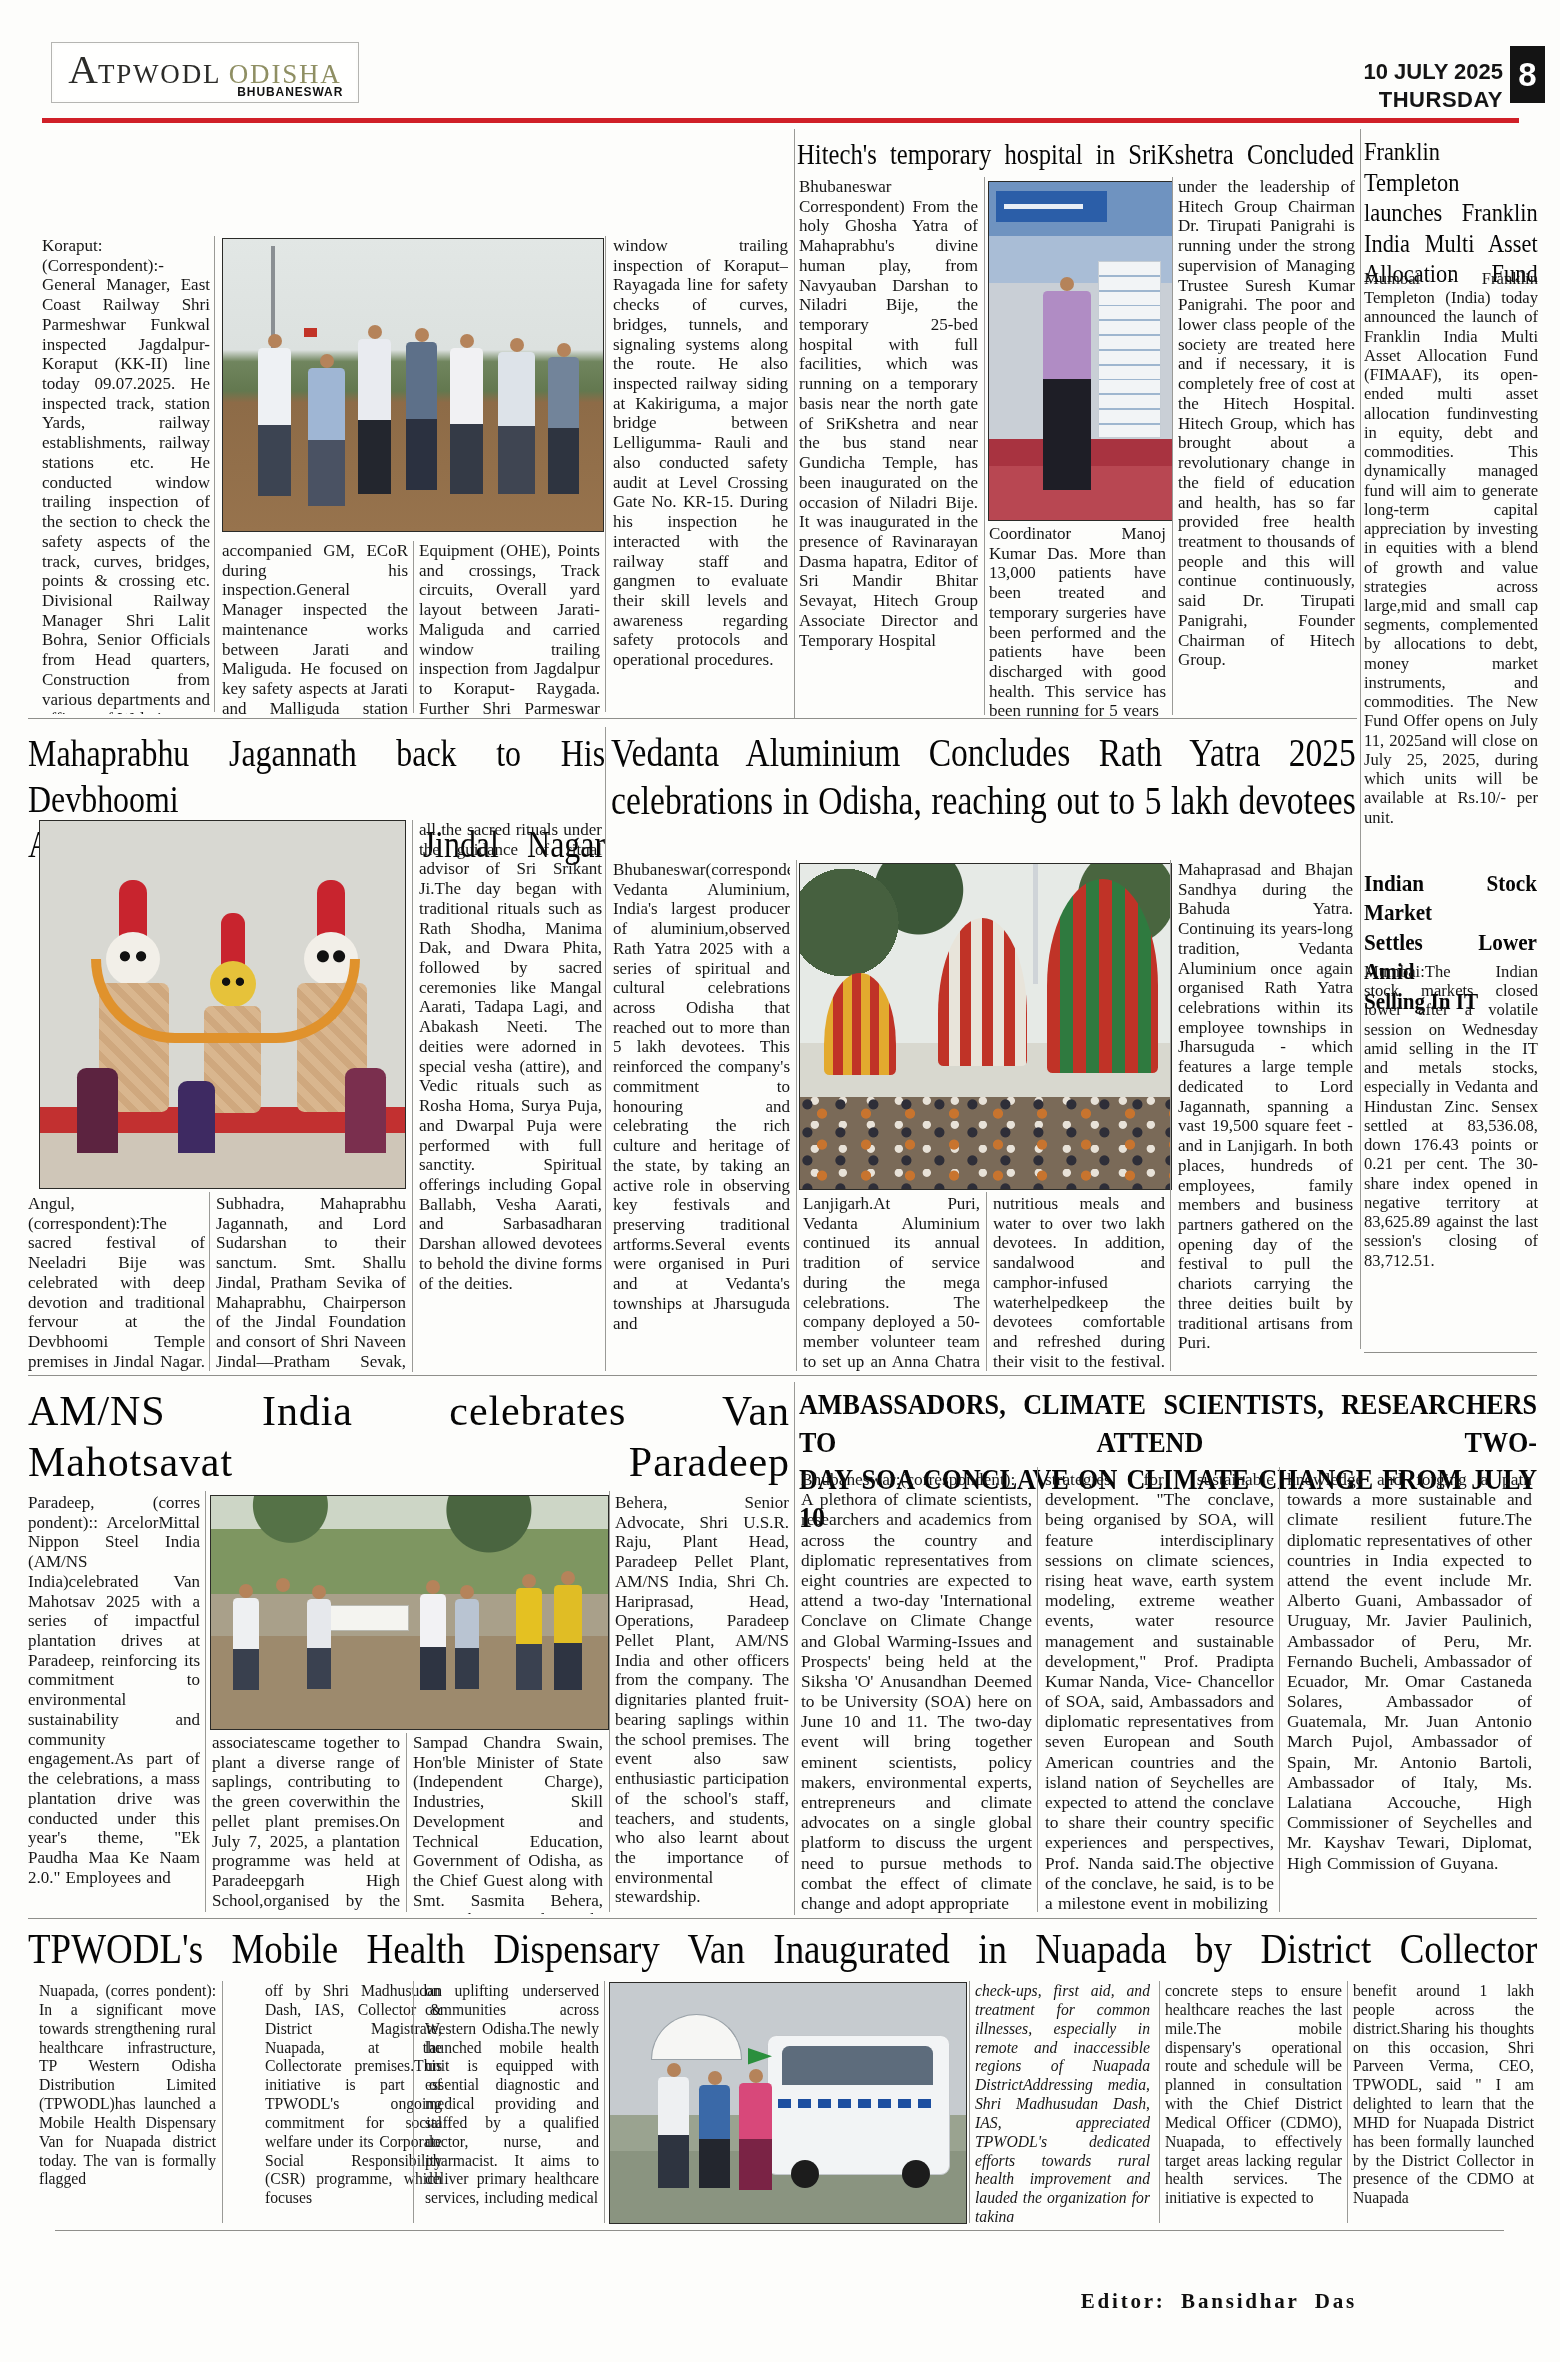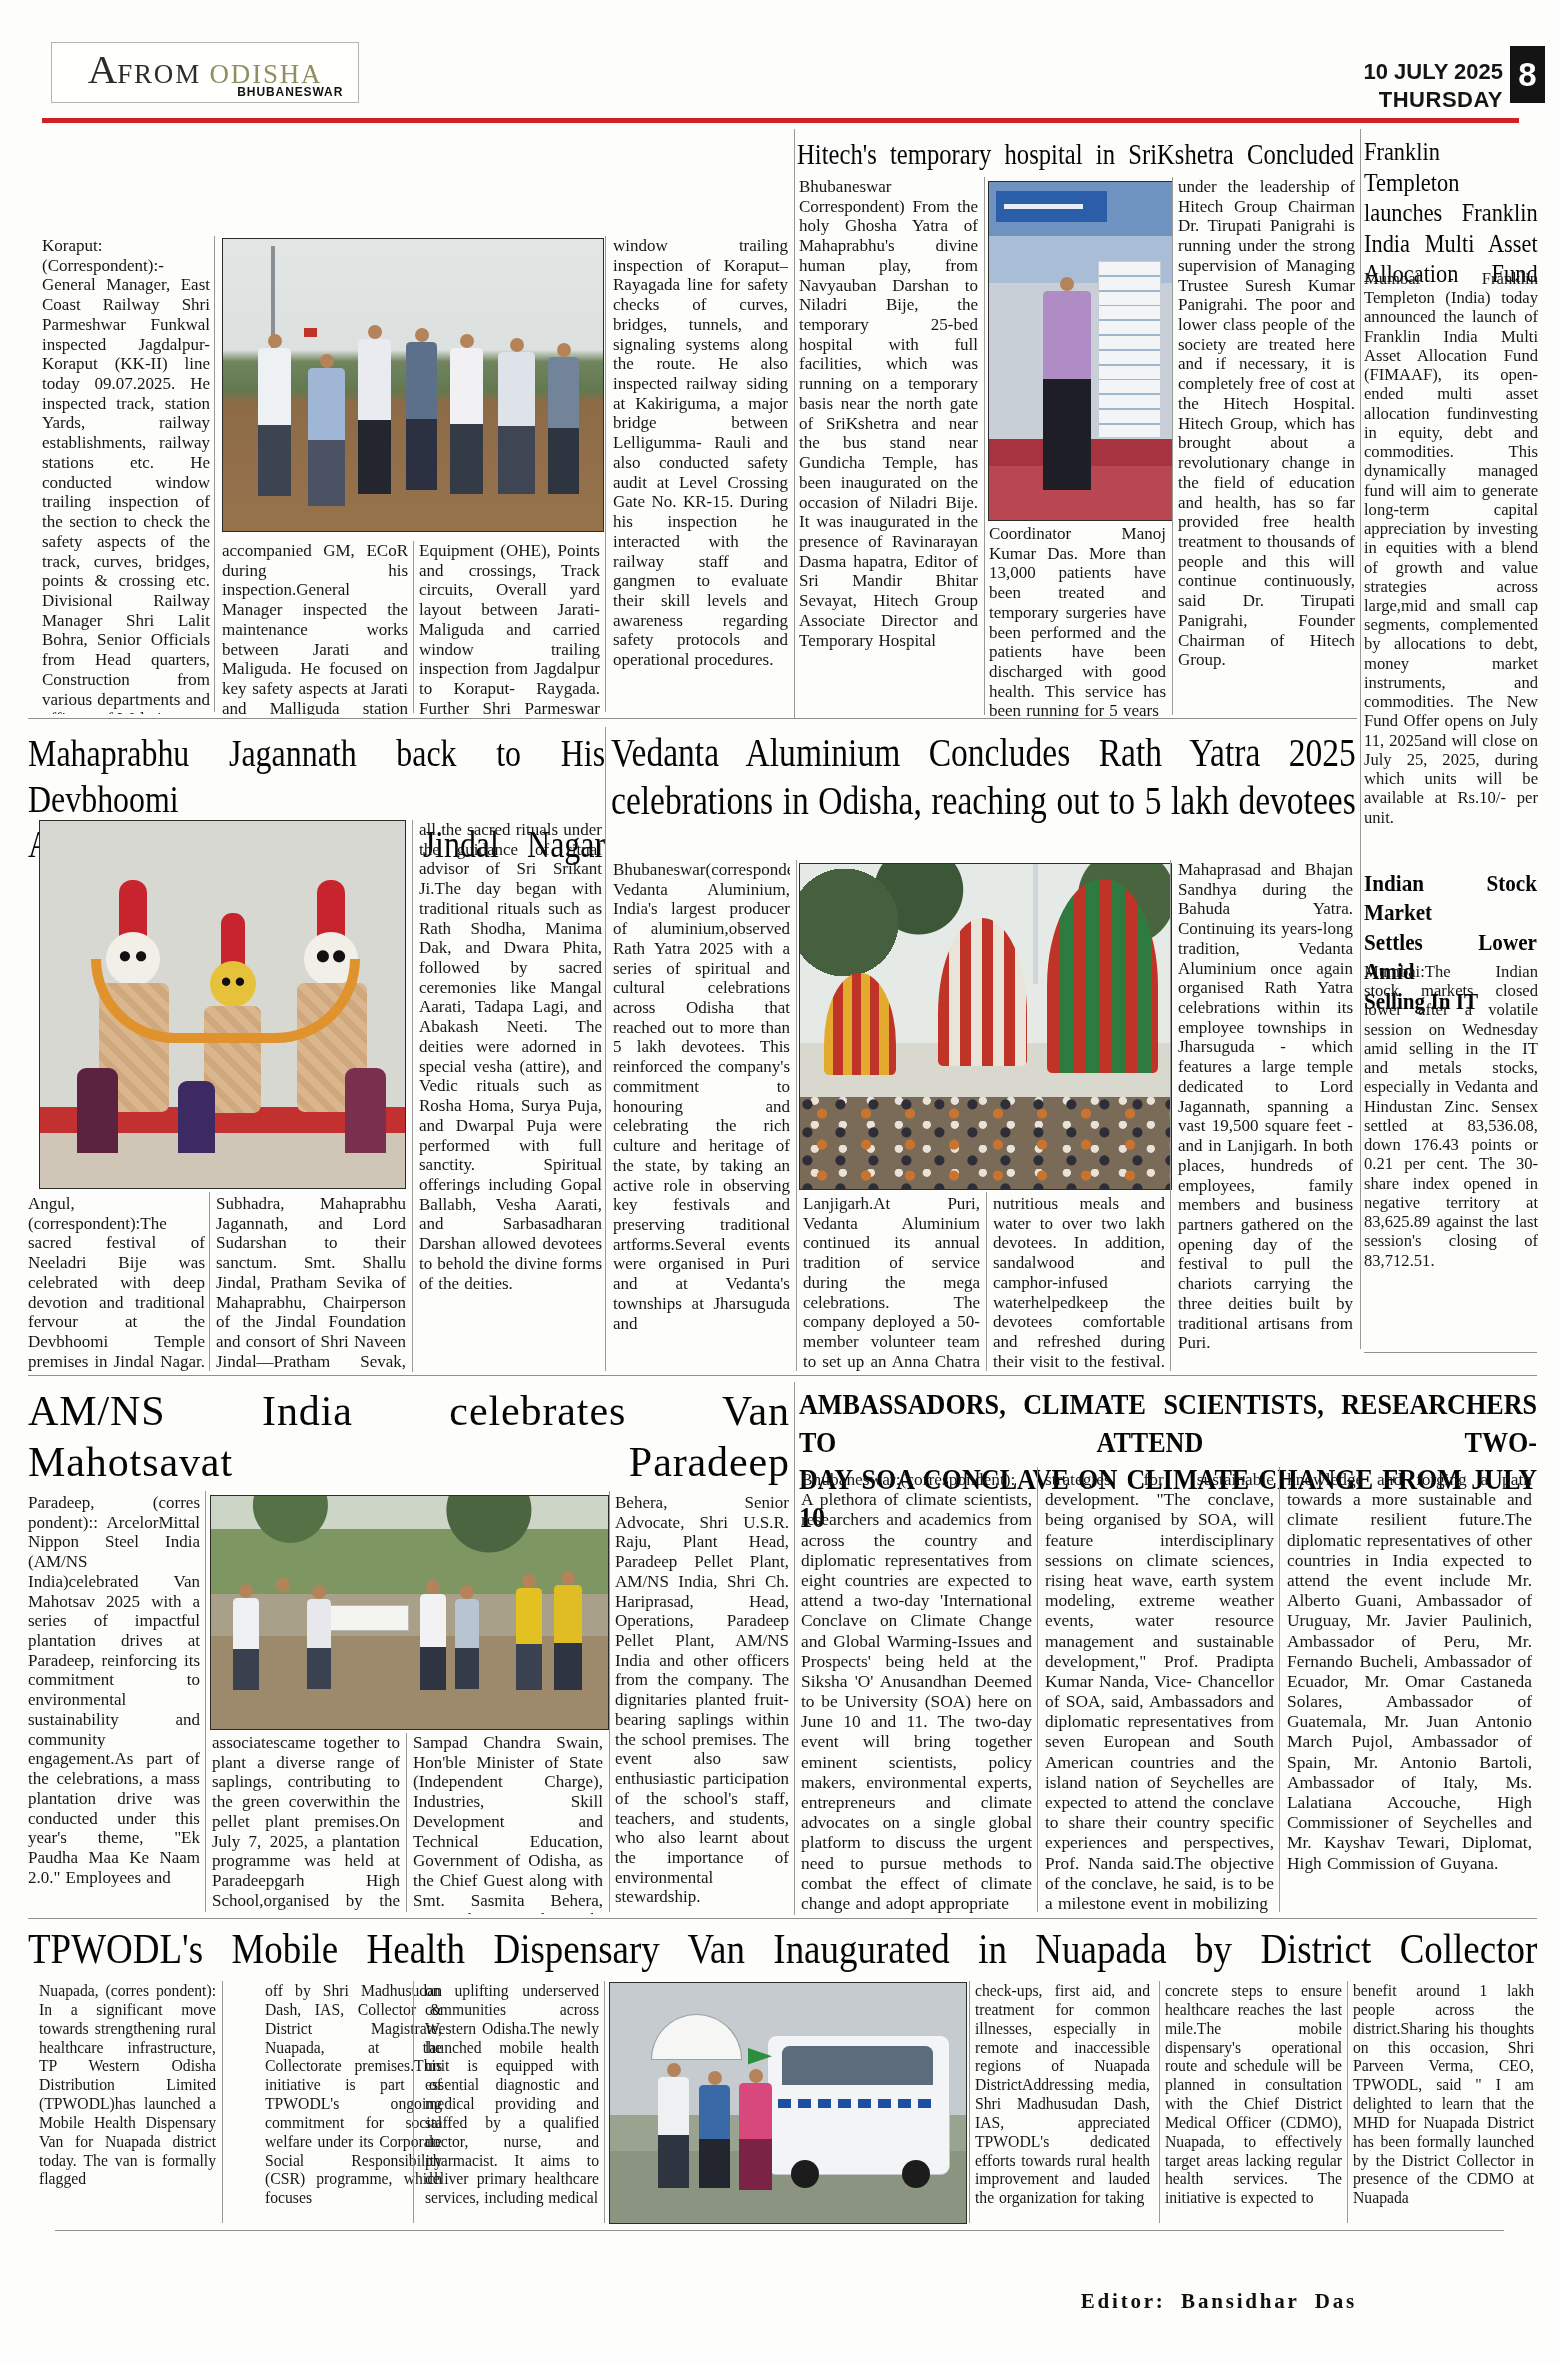--- a/index.html
+++ b/index.html
@@ -30,21 +30,21 @@
   .foot{position:absolute;text-align:center;font-weight:bold;font-size:19.4px;color:#101010;}
   .editor{position:absolute;text-align:right;font-weight:bold;font-size:21px;letter-spacing:2.8px;word-spacing:7.4px;color:#101010;}
 </style>
 </head>
 <body>
 
 <div class="page">
 
   <div class="logo-box" style="left:51px;top:42px;width:306px;height:59px;">
     <div class="brand-line">
-      <span class="brand-a">A</span><span class="brand-rest">FROM </span><span class="brand-accent">ODISHA</span>
+      <span class="brand-a">A</span><span class="brand-rest">TPWODL </span><span class="brand-accent">ODISHA</span>
     </div>
     <div class="city sans">BHUBANESWAR</div>
   </div>
   <div class="dateline sans abs" style="left:1283px;top:59px;width:220px;font-size:22px;">10  JULY 2025</div>
   <div class="pagebox sans" style="left:1510px;top:46px;width:35px;height:57px;font-size:33px;line-height:57px;">8</div>
   <div class="dateline sans abs" style="left:1283px;top:87px;width:220px;font-size:22px;letter-spacing:0.5px;">THURSDAY</div>
   <div class="redline" style="left:42px;top:118px;width:1477px;height:4.6px;"></div>
 
   <div class="col" style="left:42px;top:236px;width:168px;height:478px;">Koraput:(Correspondent):- General Manager, East Coast Railway Shri Parmeshwar Funkwal inspected Jagdalpur-Koraput (KK-II) line today 09.07.2025.  He inspected track, station Yards, railway establishments, railway stations etc. He conducted window trailing inspection of the section to check the safety aspects of the track, curves, bridges, points &amp; crossing etc. Divisional Railway Manager Shri Lalit Bohra, Senior Officials from Head quarters, Construction from various departments and officers of Waltair</div>
   <div class="photo" style="left:222px;top:238px;width:380px;height:292px;background:linear-gradient(180deg,#e2e7e5 0%,#dce1df 38%,#70855e 42%,#63784f 52%,#8d6b47 56%,#97734d 100%);">
@@ -150,21 +150,21 @@
     <div class="abs" style="left:157px;top:52px;width:181px;height:138px;background:#f2f4f5;border-radius:9.2px;border:0.9px solid #c4c8cc;"></div>
     <div class="abs" style="left:172px;top:63px;width:151px;height:39px;background:#5d6c7c;border-radius:7.4px 7.4px 0 0;"></div>
     <div class="abs" style="left:168px;top:116px;width:159px;height:9.2px;background:repeating-linear-gradient(90deg,#1d4fa0 0 13px,transparent 13px 20px);"></div>
     <div class="abs" style="left:181px;top:177px;width:28px;height:28px;background:#1c1c1c;border-radius:50%;"></div>
     <div class="abs" style="left:292px;top:177px;width:28px;height:28px;background:#1c1c1c;border-radius:50%;"></div>
     <div class="abs" style="left:138px;top:65px;width:24px;height:16.6px;background:#2b8f3d;clip-path:polygon(0 0,100% 50%,0 100%);"></div>
     <div class="person" style="left:48px;top:94px;width:31px;height:111px;background:linear-gradient(180deg,#eef0f2 0 52%,#2e3440 52% 100%);"></div>
     <div class="person" style="left:89px;top:102px;width:31px;height:103px;background:linear-gradient(180deg,#3a69a8 0 52%,#23262e 52% 100%);"></div>
     <div class="person" style="left:129px;top:100px;width:33px;height:107px;background:linear-gradient(180deg,#d8487a 0 52%,#7a2345 52% 100%);"></div>
   </div>
-  <div class="col" style="left:975px;top:1982px;width:175px;height:240px;font-size:15.7px;line-height:1.2;">check-ups, first aid, and treatment for common illnesses, especially in remote and inaccessible regions of Nuapada DistrictAddressing media, Shri Madhusudan Dash, IAS, appreciated TPWODL's dedicated efforts towards rural health improvement and lauded the organization for taking</div>
+  <div class="col" style="left:975px;top:1982px;width:175px;height:240px;font-size:15.7px;line-height:1.2;font-style:italic;">check-ups, first aid, and treatment for common illnesses, especially in remote and inaccessible regions of Nuapada DistrictAddressing media, Shri Madhusudan Dash, IAS, appreciated TPWODL's dedicated efforts towards rural health improvement and lauded the organization for taking</div>
   <div class="col" style="left:1165px;top:1982px;width:177px;height:240px;font-size:15.7px;line-height:1.2;">concrete steps to ensure healthcare reaches the last mile.The mobile dispensary's operational route and schedule will be planned in consultation with the Chief District Medical Officer (CDMO), Nuapada, to effectively target areas lacking regular health services. The initiative is expected to</div>
   <div class="col" style="left:1353px;top:1982px;width:181px;height:240px;font-size:15.7px;line-height:1.2;">benefit around 1 lakh people across the district.Sharing his thoughts on this occasion, Shri Parveen Verma, CEO, TPWODL, said " I am delighted to learn that the MHD for Nuapada District has been formally launched by the District Collector in presence of the CDMO at Nuapada</div>
 
   <div class="editor" style="left:831px;top:2289px;width:526px;">Editor: Bansidhar Das</div>
 
   <div class="vrule" style="left:214px;top:236px;height:476px;"></div>
   <div class="vrule" style="left:413px;top:541px;height:172px;"></div>
   <div class="vrule" style="left:605px;top:236px;height:476px;"></div>
   <div class="vrule" style="left:794px;top:129px;height:589px;"></div>
   <div class="vrule" style="left:984px;top:177px;height:538px;"></div>

